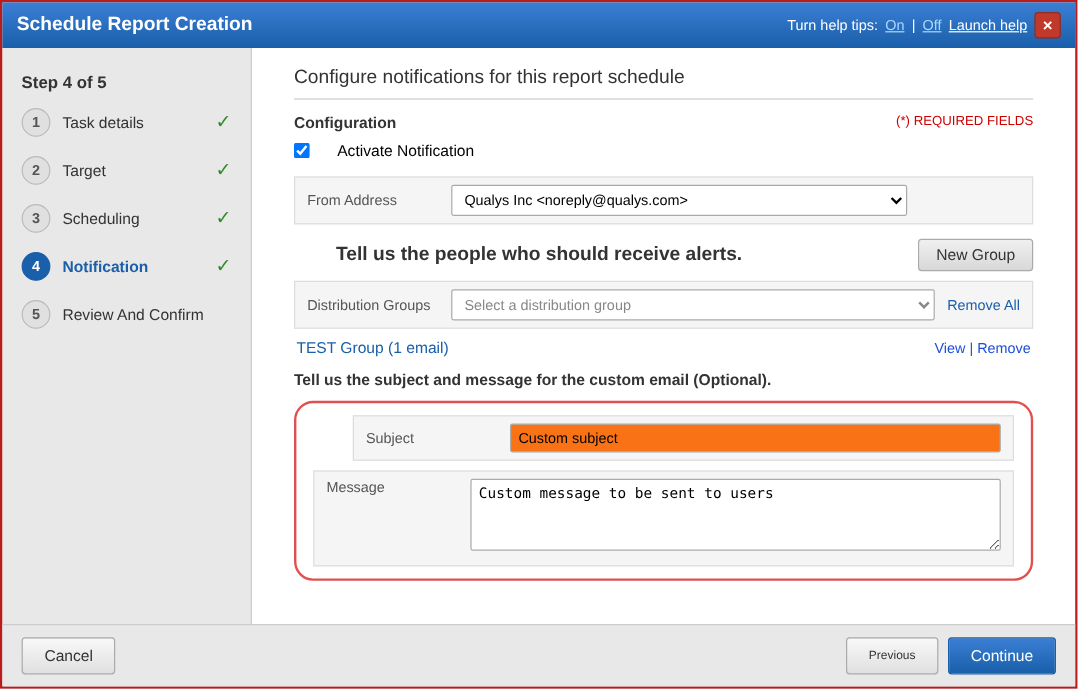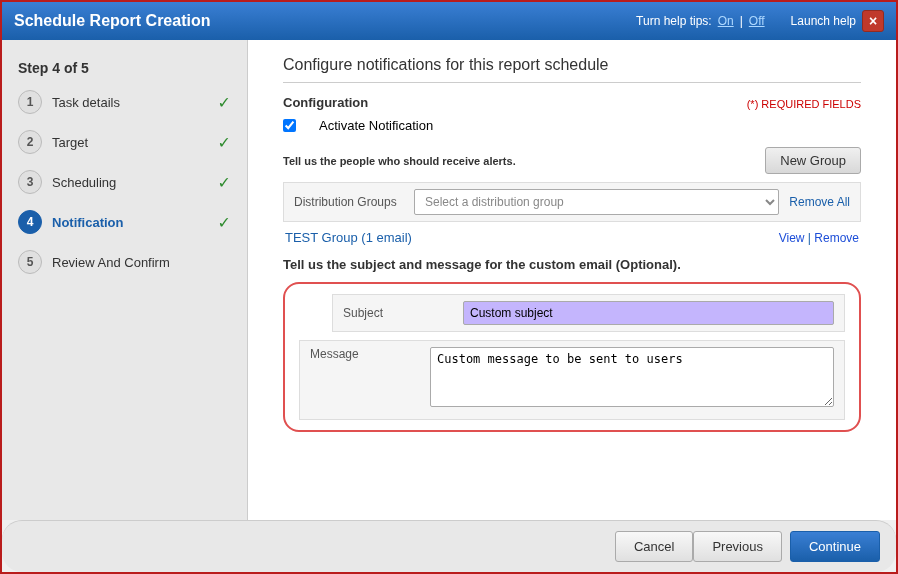--- a/index.html
+++ b/index.html
@@ -38,21 +38,21 @@
 
     .help-tips-link {
       color: #add8ff;
       cursor: pointer;
       text-decoration: underline;
     }
 
     .help-link {
       color: white;
       cursor: pointer;
-      margin-left: 20px;
+      text-decoration: underline;
     }
 
     .close-btn {
       background: #c0392b;
       border: 1px solid #922b21;
       color: white;
       width: 22px;
       height: 22px;
       border-radius: 3px;
       cursor: pointer;
@@ -63,21 +63,21 @@
       font-weight: bold;
     }
 
     .dialog-body {
       display: flex;
       flex: 1;
       overflow: hidden;
     }
 
     .sidebar {
-      width: 246px;
+      width: 208px;
       background: #e8e8e8;
       border-right: 1px solid #ccc;
       padding: 14px 0;
     }
 
     .step-label {
       padding: 6px 16px;
       font-size: 14px;
       font-weight: bold;
       color: #333;
@@ -139,21 +139,21 @@
     .section-title {
       font-size: 16px;
       color: #333;
       margin-bottom: 12px;
       padding-bottom: 8px;
       border-bottom: 1px solid #ccc;
     }
 
     .config-header {
       display: flex;
-      align-items: flex-end;
+      align-items: flex-start;
       justify-content: space-between;
       margin-bottom: 8px;
     }
 
     .config-label {
       font-weight: bold;
       font-size: 13px;
       color: #333;
     }
 
@@ -197,23 +197,24 @@
 
     .alerts-row {
       display: flex;
       align-items: center;
       justify-content: space-between;
       margin-bottom: 8px;
       margin-top: 4px;
     }
 
     .alerts-text {
-      font-size: 11px;
-      color: #333;
-      font-weight: bold;
+      font-size: 16px;
+      color: #333;
+      font-weight: bold;
+      margin-left: 35px;
     }
 
     .new-group-btn {
       background: linear-gradient(to bottom, #f0f0f0, #d8d8d8);
       border: 1px solid #aaa;
       padding: 5px 14px;
       font-size: 13px;
       color: #333;
       cursor: pointer;
       border-radius: 3px;
@@ -295,21 +296,21 @@
       padding: 6px 10px;
       margin-left: 33px;
     }
 
     .subject-input {
       flex: 1;
       padding: 4px 6px;
       border: 1px solid #aaa;
       border-radius: 2px;
       font-size: 12px;
-      background: #c4b5fd;
+      background: #f97316;
     }
 
     .message-row {
       display: flex;
       align-items: flex-start;
       background: #f5f5f5;
       border: 1px solid #ddd;
       padding: 6px 10px;
       min-height: 80px;
     }
@@ -324,22 +325,21 @@
       resize: vertical;
       min-height: 60px;
     }
 
     .dialog-footer {
       background: #e8e8e8;
       border-top: 1px solid #ccc;
       padding: 10px 16px;
       display: flex;
       align-items: center;
-      justify-content: flex-end;
-      border-radius: 20px;
+      justify-content: space-between;
     }
 
     .cancel-btn {
       background: linear-gradient(to bottom, #f8f8f8, #e0e0e0);
       border: 1px solid #aaa;
       padding: 7px 18px;
       font-size: 13px;
       color: #333;
       cursor: pointer;
       border-radius: 3px;
@@ -347,21 +347,21 @@
 
     .footer-right {
       display: flex;
       gap: 8px;
     }
 
     .prev-btn {
       background: linear-gradient(to bottom, #f8f8f8, #e0e0e0);
       border: 1px solid #aaa;
       padding: 7px 18px;
-      font-size: 13px;
+      font-size: 10px;
       color: #333;
       cursor: pointer;
       border-radius: 3px;
     }
 
     .continue-btn {
       background: linear-gradient(to bottom, #3a7fd4, #1a5faa);
       border: 1px solid #1a5faa;
       padding: 7px 18px;
       font-size: 13px;
@@ -428,20 +428,26 @@
       <div class="config-header">
         <span class="config-label">Configuration</span>
         <span class="required-fields">(*) REQUIRED FIELDS</span>
       </div>
 
       <div class="activate-row">
         <input type="checkbox" checked="" style="">
         <label>Activate Notification</label>
       </div>
 
+      <div class="form-row">
+        <span class="form-label">From Address</span>
+        <select class="form-select">
+          <option>Qualys Inc &lt;noreply@qualys.com&gt;</option>
+        </select>
+      </div>
 
       <div class="alerts-row">
         <span class="alerts-text">Tell us the people who should receive alerts.</span>
         <button class="new-group-btn">New Group</button>
       </div>
 
       <div class="dist-row">
         <span class="form-label">Distribution Groups</span>
         <select class="dist-select">
           <option value="">Select a distribution group</option>

